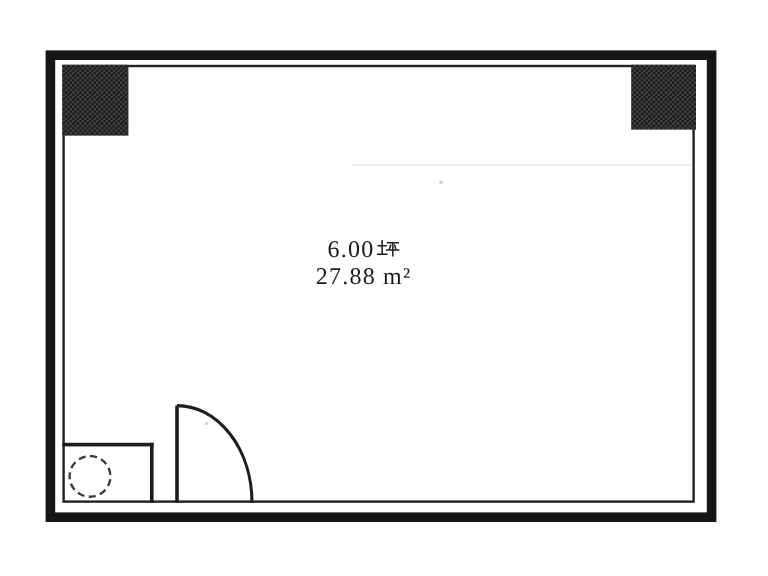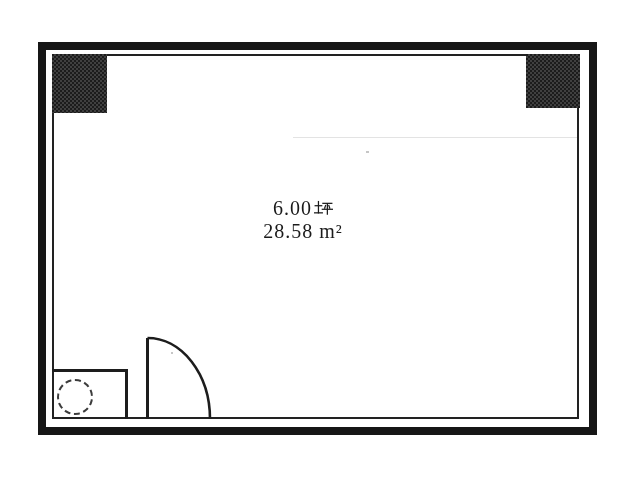--- a/index.html
+++ b/index.html
@@ -84,21 +84,21 @@
         <line x1="2" y1="13" x2="13" y2="13"></line>
         <line x1="7.5" y1="6" x2="7.5" y2="25"></line>
         <line x1="1" y1="25" x2="14" y2="25"></line>
 
         <line x1="15" y1="9" x2="30" y2="9"></line>
         <line x1="19.5" y1="12.5" x2="18" y2="17"></line>
         <line x1="25" y1="12.5" x2="26.5" y2="17"></line>
         <line x1="14" y1="19" x2="31" y2="19"></line>
         <line x1="22.5" y1="9.5" x2="22.5" y2="27"></line>
       </svg></div>
-    <div class="row"><span>28.58 m²</span></div>
+    <div class="row"><span>27.88 m²</span></div>
   </div>
 
   <div class="fixture-box"></div>
   <div class="fixture-circle"></div>
 
   <svg class="door-svg" viewBox="0 0 640 480">
     <line x1="147.5" y1="419" x2="147.5" y2="338" stroke="#1d1d1d" stroke-width="3"></line>
     <path d="M 147.5 338 A 62.5 81 0 0 1 210 419" stroke="#1d1d1d" stroke-width="2.6" fill="none"></path>
   </svg>
 

